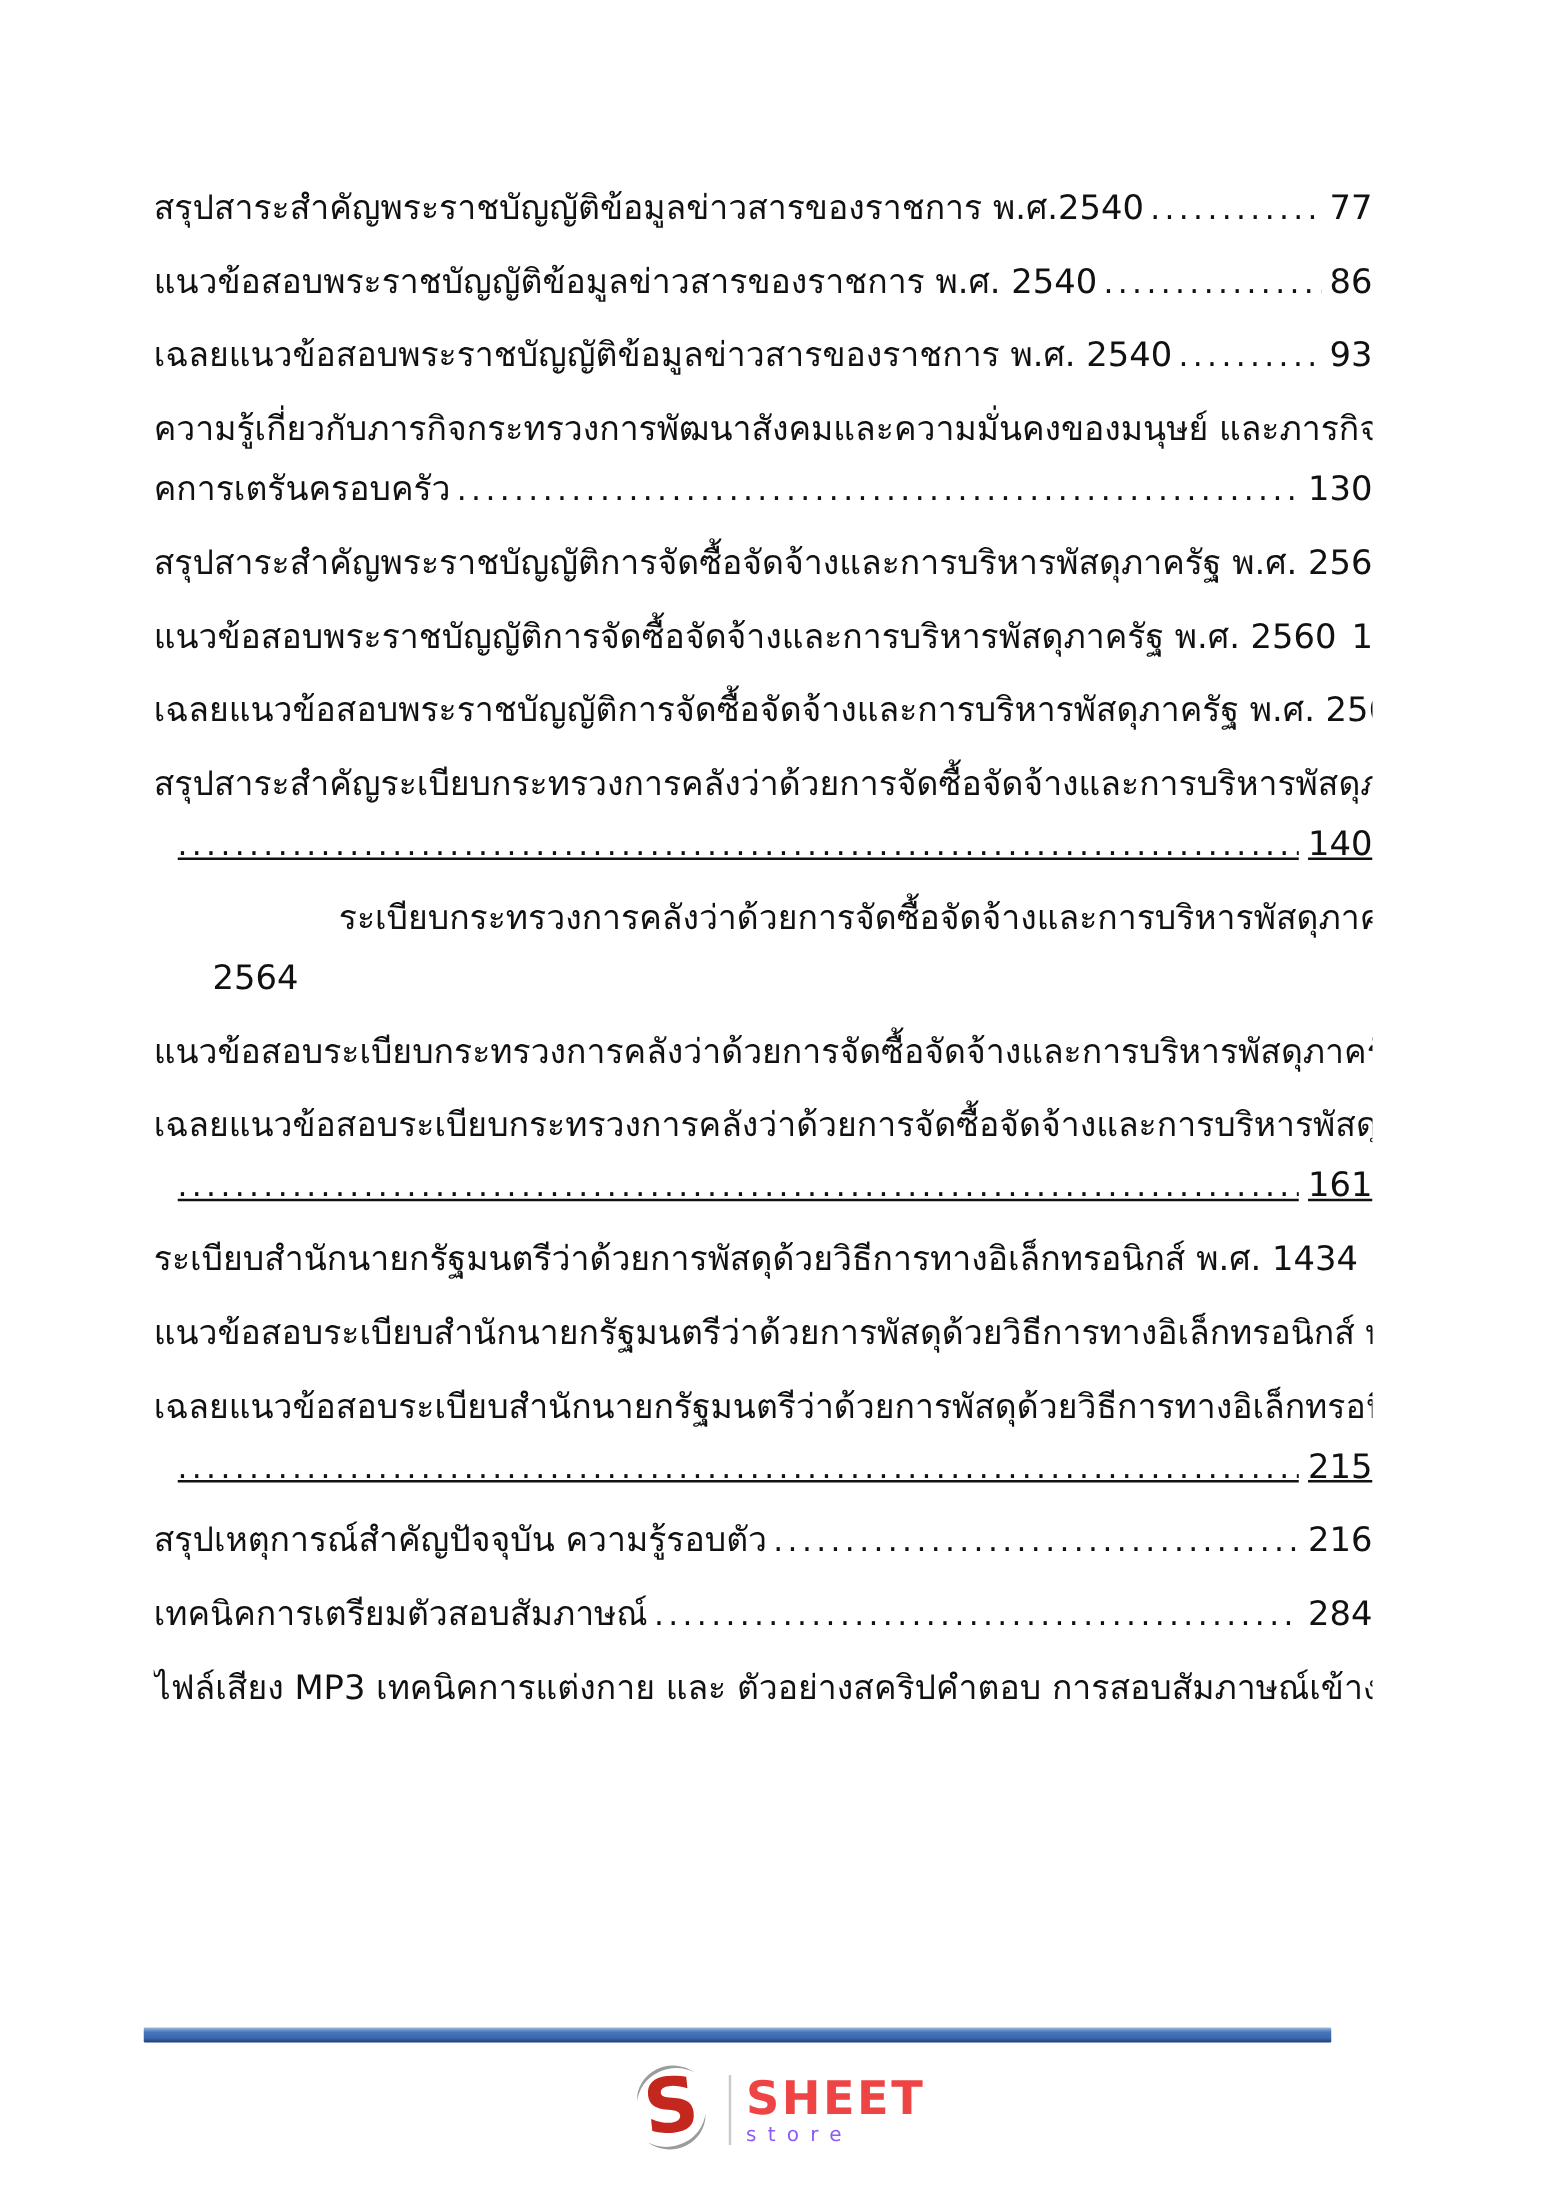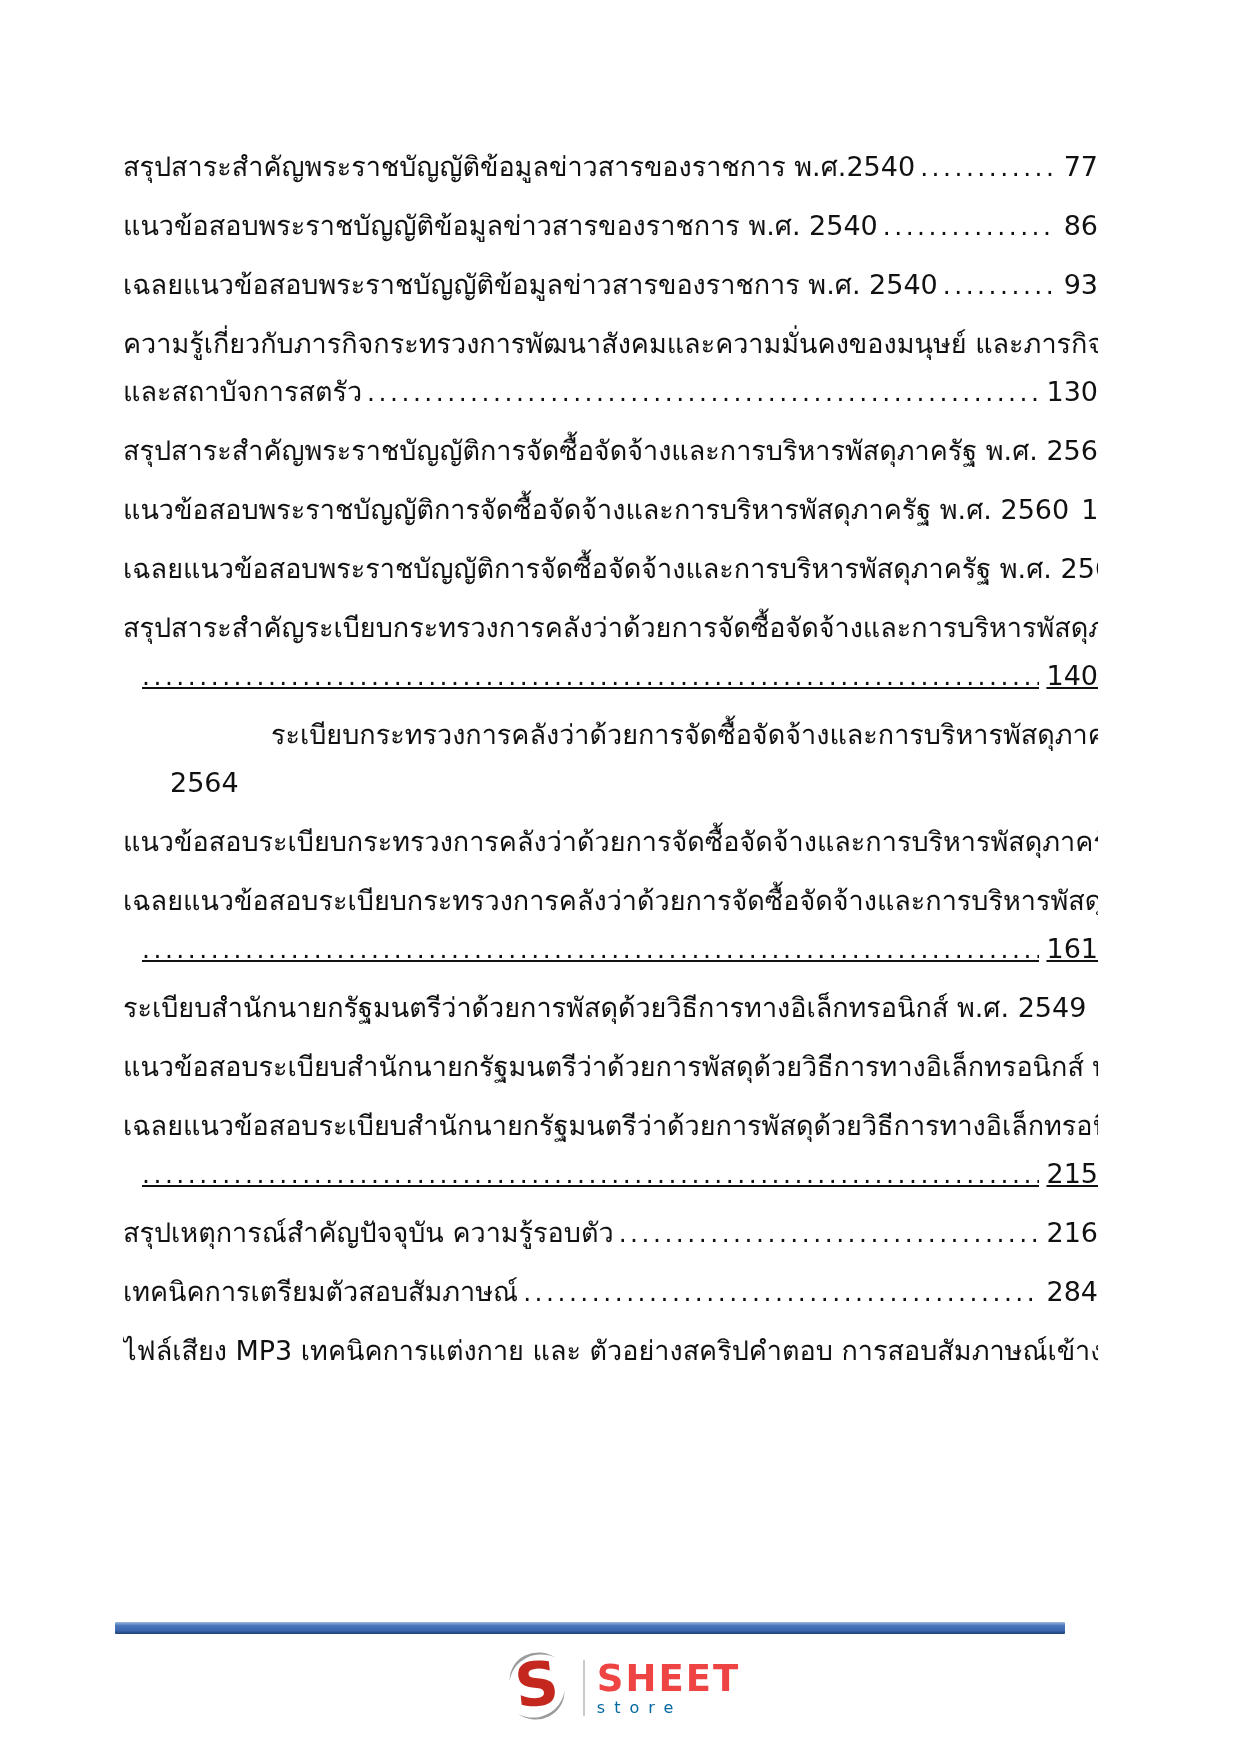--- a/index.html
+++ b/index.html
@@ -73,21 +73,21 @@
   .brand{
     font-size:37px;
     font-weight:bold;
     letter-spacing:2px;
     color:#ef4444;
     line-height:38px;
   }
   .brand-sub{
     font-size:16px;
     letter-spacing:9px;
-    color:#0369a1;
+    color:#8b5cf6;
     line-height:18px;
     margin-top:1px;
   }
 </style>
 </head>
 <body>
 
 <div class="page">
 
   <div class="toc">
@@ -110,21 +110,21 @@
           <span class="t">เฉลยแนวข้อสอบพระราชบัญญัติข้อมูลข่าวสารของราชการ พ.ศ. 2540</span>
           <span class="leader"></span>
           <span class="pg">93</span>
         </div>
       </div>
       <div class="entry">
         <div class="row ind-0">
           <span class="t">ความรู้เกี่ยวกับภารกิจกระทรวงการพัฒนาสังคมและความมั่นคงของมนุษย์ และภารกิจกรมกิจการสตรี</span>
         </div>
         <div class="row ind-0">
-          <span class="t">และสถาบัจการสตรัว</span>
+          <span class="t">คการเตรันครอบครัว</span>
           <span class="leader"></span>
           <span class="pg">130</span>
         </div>
       </div>
       <div class="entry">
         <div class="row ind-0">
           <span class="t">สรุปสาระสำคัญพระราชบัญญัติการจัดซื้อจัดจ้างและการบริหารพัสดุภาครัฐ พ.ศ. 2560</span>
           <span class="leader"></span>
         </div>
       </div>
@@ -172,21 +172,21 @@
           <span class="t">เฉลยแนวข้อสอบระเบียบกระทรวงการคลังว่าด้วยการจัดซื้อจัดจ้างและการบริหารพัสดุภาครัฐ พ.ศ.2560</span>
         </div>
         <div class="row ind-1">
           <span class="t"></span>
           <span class="leader"></span>
           <span class="pg">161</span>
         </div>
       </div>
       <div class="entry">
         <div class="row ind-0">
-          <span class="t">ระเบียบสำนักนายกรัฐมนตรีว่าด้วยการพัสดุด้วยวิธีการทางอิเล็กทรอนิกส์ พ.ศ. 2549</span>
+          <span class="t">ระเบียบสำนักนายกรัฐมนตรีว่าด้วยการพัสดุด้วยวิธีการทางอิเล็กทรอนิกส์ พ.ศ. 1434</span>
           <span class="leader"></span>
         </div>
       </div>
       <div class="entry">
         <div class="row ind-0">
           <span class="t">แนวข้อสอบระเบียบสำนักนายกรัฐมนตรีว่าด้วยการพัสดุด้วยวิธีการทางอิเล็กทรอนิกส์ พ.ศ. 2549</span>
           <span class="leader"></span>
         </div>
       </div>
       <div class="entry">

